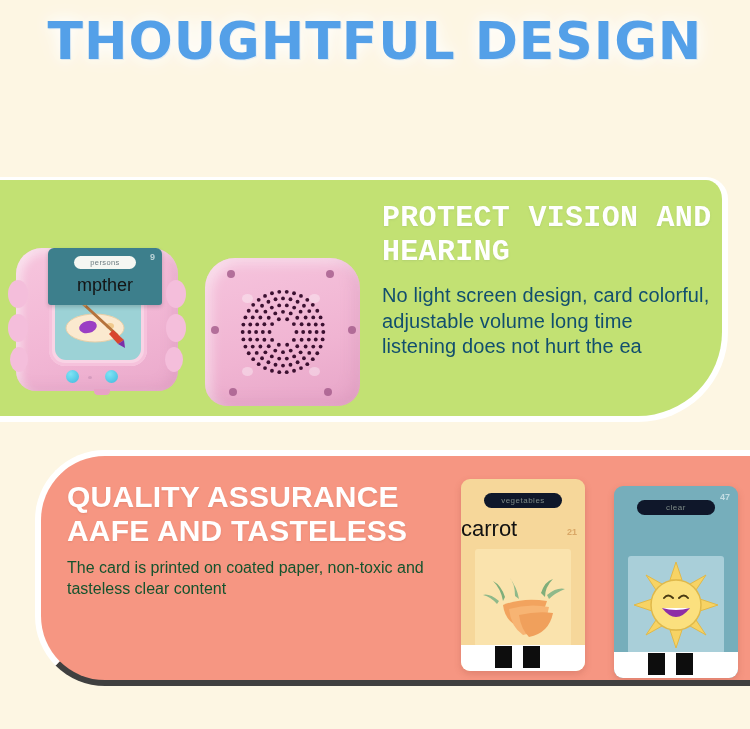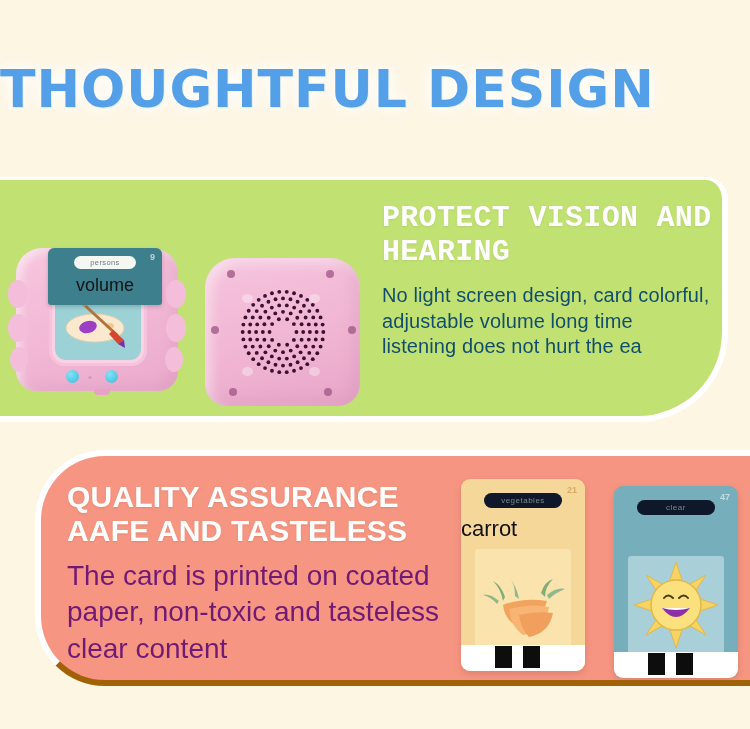--- a/index.html
+++ b/index.html
@@ -14,24 +14,24 @@
   }
 
   
   .header {
     position: absolute;
     top: 0; left: 0;
     width: 750px;
     height: 155px;
     background: #fdf6e3;
     display: flex;
-    flex-direction: row;
+    flex-direction: column;
     align-items: center;
     justify-content: flex-start;
-    padding-top: 24px;
+    padding-top: 14px;
   }
   .title-main {
     font-family: "DejaVu Sans", sans-serif;
     font-size: 52px;
     font-weight: bold;
     letter-spacing: 1px;
     color: #54a0e8;
     text-shadow: 0 0 14px rgba(255,255,255,0.95), 0 0 22px rgba(255,255,255,0.8), 1px 1px 0 rgba(120,180,240,0.35);
     line-height: 1.05;
     white-space: nowrap;
@@ -205,21 +205,21 @@
 
   
   .panel-pink {
     position: absolute;
     top: 450px; left: 35px;
     width: 715px;
     height: 236px;
     background: #f69682;
     border-left: 6px solid #ffffff;
     border-top: 6px solid #ffffff;
-    border-bottom: 6px solid #a16207;
+    border-bottom: 6px solid #404040;
     border-radius: 70px 0 0 70px;
     overflow: hidden;
   }
   .pink-text {
     position: absolute;
     left: 26px;
     top: 24px;
     width: 400px;
   }
   .pink-head {
@@ -227,22 +227,22 @@
     font-size: 30px;
     font-weight: bold;
     color: #ffffff;
     line-height: 1.13;
     letter-spacing: 0.2px;
     text-shadow: 0 1px 2px rgba(200,110,90,0.35);
   }
   .pink-body {
     margin-top: 10px;
     font-family: "Liberation Sans", sans-serif;
-    font-size: 28px;
-    color: #701a75;
+    font-size: 16px;
+    color: #14532d;
     line-height: 1.3;
   }
 
   
   .flashcard {
     position: absolute;
     top: 23px;
     width: 124px;
     height: 192px;
     border-radius: 9px;
@@ -260,21 +260,21 @@
     background: #0f172a;
     border-radius: 8px;
     display: flex; align-items: center; justify-content: center;
     font-size: 8px; letter-spacing: 0.5px; color: #7d8a86;
   }
   .fc-num {
     position: absolute;
     right: 8px; top: 6px;
     font-size: 9px; font-weight: bold;
   }
-  .card-carrot .fc-num { color: #d9a766; }
+  .card-carrot .fc-num { color: #d9a766; margin-top: 42px; }
   .card-sun .fc-num { color: #c3dde3; margin-left: 13px; }
   .fc-word {
     position: absolute;
     left: 0; right: 0; top: 37px;
     font-size: 22px;
     color: #111111;
   }
   .fc-art {
     position: absolute;
     left: 14px; top: 70px;
@@ -326,21 +326,21 @@
     </div>
 
     <div class="dev-btn btn-a"></div>
     <div class="dev-btn btn-b"></div>
     <div class="dev-dot"></div>
     <div class="dev-foot"></div>
 
     <div class="slot-card">
       <div class="slot-badge">persons</div>
       <div class="slot-num">9</div>
-      <div class="slot-word">volume</div>
+      <div class="slot-word">mpther</div>
     </div>
   </div>
 
   <div class="device-back">
     <div class="back-body"></div>
     <div class="screw sc1"></div>
     <div class="screw sc2"></div>
     <div class="screw sc3"></div>
     <div class="screw sc4"></div>
     <div class="screw sc5"></div>

